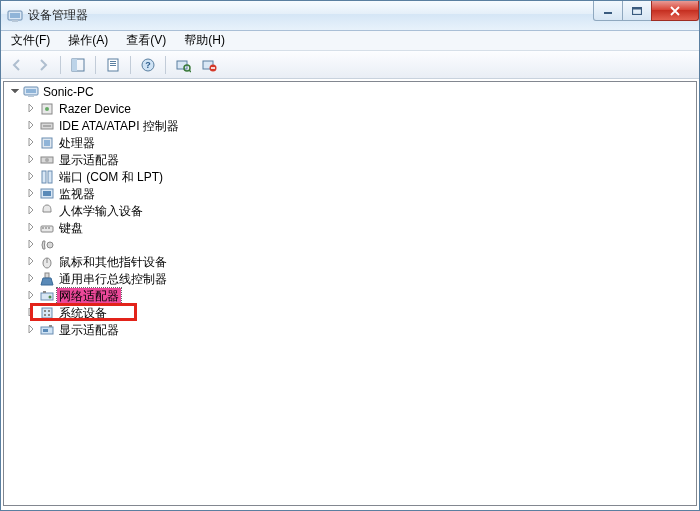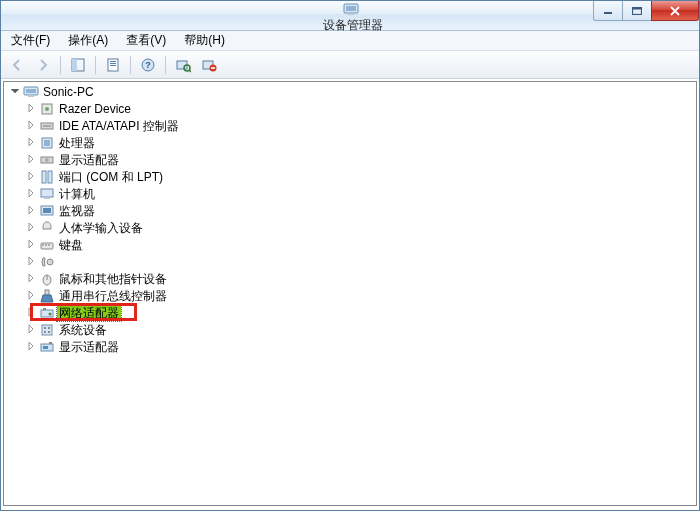--- a/index.html
+++ b/index.html
@@ -14,21 +14,20 @@
     border: 1px solid #5a7fa0;
   }
   .titlebar {
     height: 30px;
     background: linear-gradient(to bottom, #f7fbff 0%, #e4eff9 45%, #d5e6f6 46%, #e8f2fb 100%);
     border-bottom: 1px solid #a9bfd6;
     display: flex;
     align-items: center;
     padding: 0 0 0 6px;
     position: relative;
-    flex-direction: column;
   }
   .titlebar .app-icon {
     width: 16px; height: 16px; margin-right: 5px;
     display: inline-flex; align-items: center; justify-content: center;
   }
   .titlebar .title-text { color: #222; }
   .win-buttons {
     position: absolute; right: 0; top: 0; display: flex;
   }
   .win-btn {
@@ -105,22 +104,21 @@
     width: 16px; height: 16px; margin: 0 2px 0 1px;
     display: flex; align-items: center; justify-content: center;
     flex-shrink: 0;
   }
   .node-label {
     padding: 0 2px;
     line-height: 16px;
   }
   .node-label.selected {
     outline: 1px dotted #666;
-    background: #84cc16;
-    text-decoration: underline;
+    background: #ec4899;
   }
   .highlight-box {
     position: absolute;
     border: 3px solid #e2231a;
     pointer-events: none;
   }
 </style>
 </head>
 <body>
 
@@ -300,34 +298,20 @@
           <span class="node-label">端口 (COM 和 LPT)</span>
         </div>
         <div class="tree-row indent-1">
           <span class="expander">
             <svg width="10" height="10">
               <path d="M3 1 L7 5 L3 9 Z" fill="#fff" stroke="#969696"></path>
             </svg>
           </span>
           <span class="node-icon">
             <svg width="16" height="16">
-              <rect x="2" y="3" width="12" height="8" fill="#d9e7f5" stroke="#6b8db1"></rect>
-              <rect x="5" y="11" width="6" height="2" fill="#b8c8d8"></rect>
-            </svg>
-          </span>
-          <span class="node-label">计算机</span>
-        </div>
-        <div class="tree-row indent-1">
-          <span class="expander">
-            <svg width="10" height="10">
-              <path d="M3 1 L7 5 L3 9 Z" fill="#fff" stroke="#969696"></path>
-            </svg>
-          </span>
-          <span class="node-icon">
-            <svg width="16" height="16">
               <rect x="2" y="3" width="12" height="9" fill="#d9e7f5" stroke="#6b8db1"></rect>
               <rect x="4" y="5" width="8" height="5" fill="#5a8ab8"></rect>
             </svg>
           </span>
           <span class="node-label">监视器</span>
         </div>
         <div class="tree-row indent-1">
           <span class="expander">
             <svg width="10" height="10">
               <path d="M3 1 L7 5 L3 9 Z" fill="#fff" stroke="#969696"></path>

